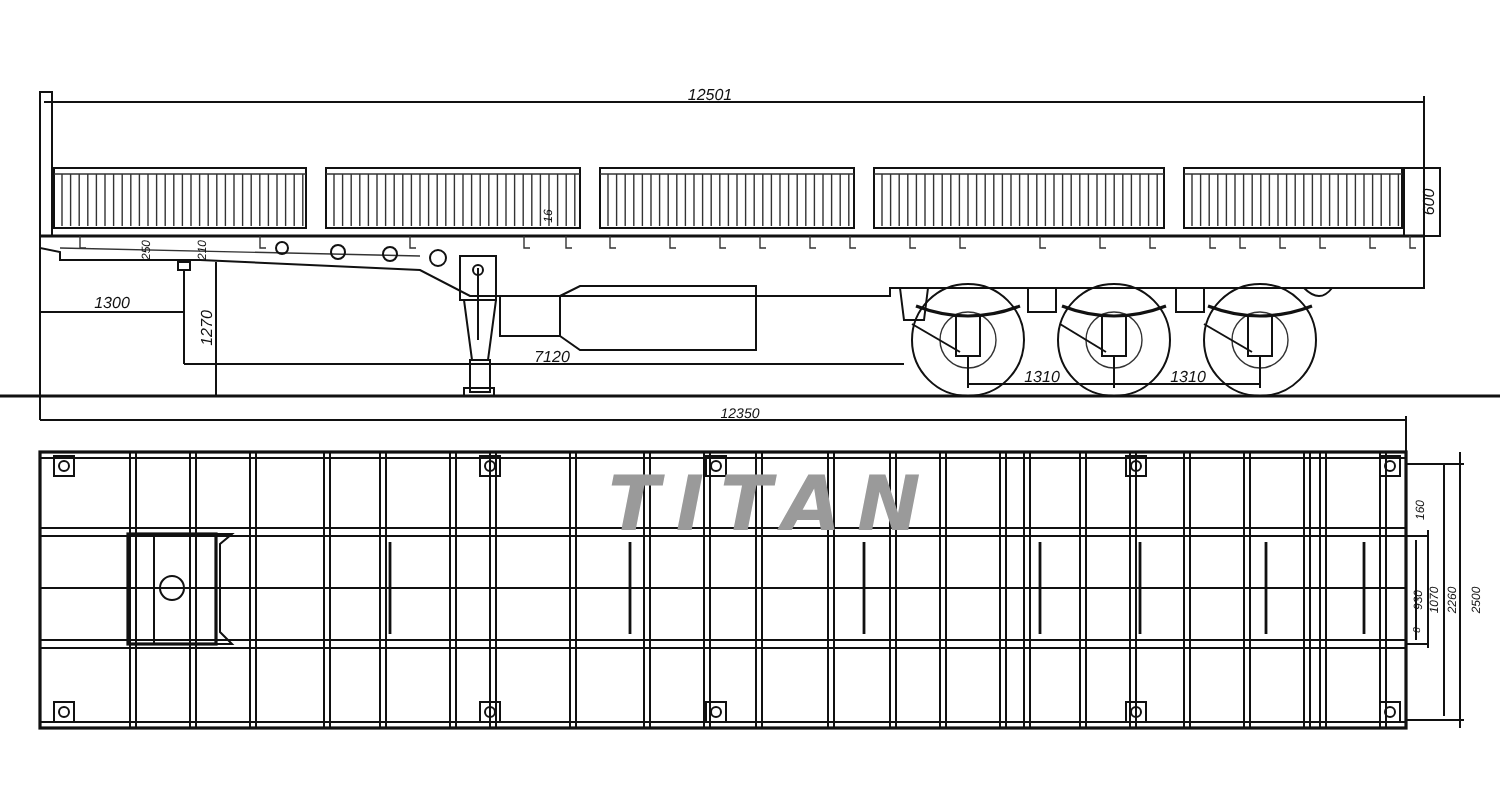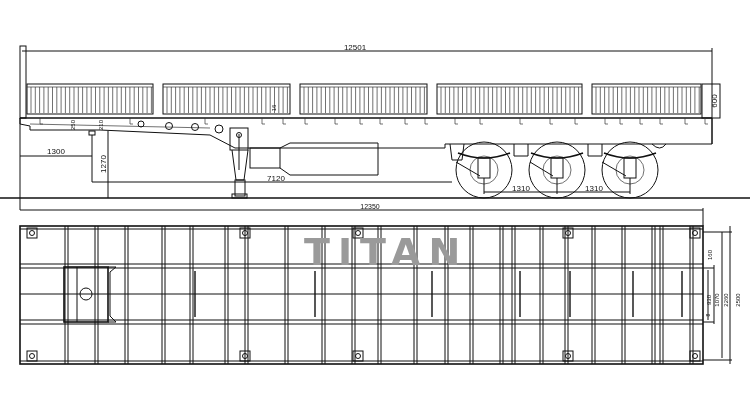--- a/index.html
+++ b/index.html
@@ -1,17 +1,17 @@
 <!DOCTYPE html>
 <html><head>
 <meta charset="utf-8">
 <style>
   html, body { margin:0; padding:0; background:#ffffff; }
   body { width:750px; height:403px; overflow:hidden; font-family:"Liberation Sans", sans-serif; }
-  #stage { position:relative; width:612px; height:403px; }
+  #stage { position:relative; width:612px; height:403px;font-style:italic; }
   svg { position:absolute; left:0; top:0; }
   .ln { stroke:#111; stroke-width:1; fill:none; }
   .ln2 { stroke:#111; stroke-width:1.6; fill:none; }
   .thin { stroke:#333; stroke-width:0.7; fill:none; }
   .dim { font-family:"Liberation Sans", sans-serif; font-size:8px; fill:#111; }
   .watermark { font-family:"DejaVu Sans", sans-serif; font-weight:bold; font-size:38px; fill:#9a9a9a; letter-spacing:8px; }
 </style>
 </head>
 <body>
 

